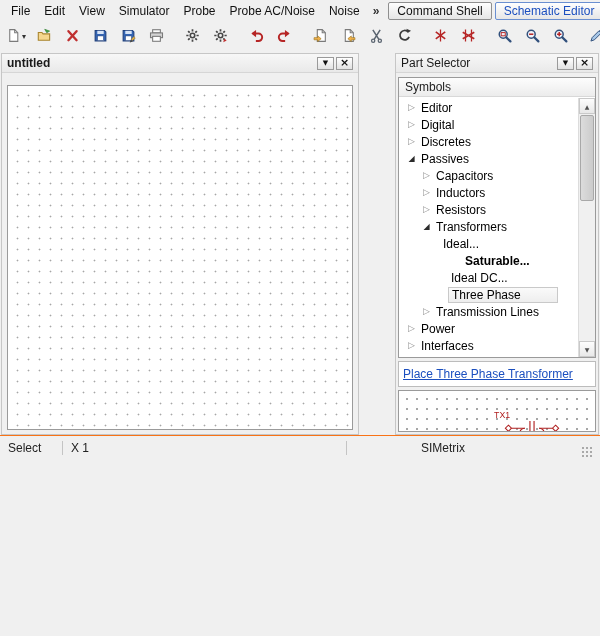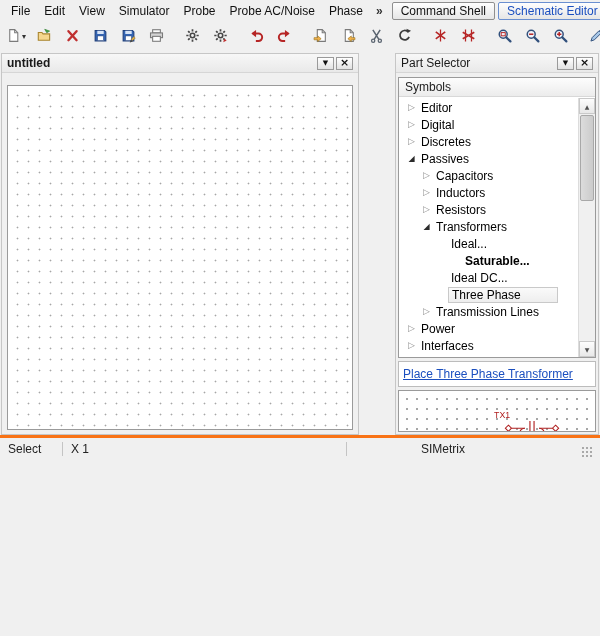--- a/index.html
+++ b/index.html
@@ -69,21 +69,21 @@
   .action-row a{color:#1b4fbf;text-decoration:underline;white-space:nowrap;cursor:pointer}
 
   .preview{flex:1;margin:3px 2px 2px 2px;border:1px solid #9a9a9a;background-size:10px 10px;
     background-position:3px 3px;position:relative;overflow:hidden}
   .tx-symbol{position:absolute;left:92px;top:12px}
   .tx-symbol path{stroke:#b02020;fill:none;stroke-width:1.1}
   .tx-symbol .tx-diamonds{fill:#fff;stroke:#b02020;stroke-width:1}
   .tx-label{fill:#b02020;font-family:"Liberation Sans",sans-serif;font-size:8.5px}
 
   
-  .statusbar{height:25px;flex:0 0 auto;border-top:3px solid #f97316;background:#f0f0f0;
+  .statusbar{height:25px;flex:0 0 auto;border-top:1px solid #f97316;background:#f0f0f0;
     display:flex;align-items:center;padding:0 8px;color:#222}
   .sb-div{width:1px;height:14px;background:#c4c4c4;margin:0 8px;flex:0 0 auto}
   .sb-mode{width:46px;flex:0 0 auto}
   .sb-spacer{flex:1}
   .sb-app{width:226px;flex:0 0 auto;padding-left:66px}
   .sb-grip{width:11px;height:11px;flex:0 0 auto;align-self:flex-end;margin-bottom:3px;
     background-image:radial-gradient(circle,#a9a9a9 1px,transparent 1.2px);background-size:4px 4px}
 </style>
 </head>
 <body>
@@ -91,21 +91,21 @@
 <div class="app">
 
   <div class="menubar">
     <span id="menu-items" style="display:flex">
         <span class="menu-item">File</span>
         <span class="menu-item">Edit</span>
         <span class="menu-item">View</span>
         <span class="menu-item">Simulator</span>
         <span class="menu-item">Probe</span>
         <span class="menu-item">Probe AC/Noise</span>
-        <span class="menu-item">Phase</span>
+        <span class="menu-item">Noise</span>
       </span>
     <span class="menu-overflow">»</span>
     <button class="shell-btn">Command Shell</button>
     <button class="shell-btn active">Schematic Editor</button>
   </div>
 
   <div class="toolbar">
     <span id="toolbar-icons" style="display:flex;gap:4px;align-items:center">
         <div class="tb-btn">
           <span class="tb-ic"><svg width="15" height="15" viewBox="0 0 14 14" aria-hidden="true">
@@ -293,21 +293,21 @@
               <span class="tree-label">Inductors</span>
             </div>
             <div class="tree-row" style="padding-left: 21px;">
               <span class="tree-arrow collapsed">▷</span>
               <span class="tree-label">Resistors</span>
             </div>
             <div class="tree-row" style="padding-left: 21px;">
               <span class="tree-arrow expanded">◢</span>
               <span class="tree-label">Transformers</span>
             </div>
-            <div class="tree-row" style="padding-left: 36px;">
+            <div class="tree-row" style="padding-left: 28px;">
               <span class="tree-arrow leaf"></span>
               <span class="tree-label">Ideal...</span>
             </div>
             <div class="tree-row" style="padding-left: 50px; font-weight: bold;">
               <span class="tree-arrow leaf"></span>
               <span class="tree-label">Saturable...</span>
             </div>
             <div class="tree-row" style="padding-left: 36px;">
               <span class="tree-arrow leaf"></span>
               <span class="tree-label">Ideal DC...</span>

